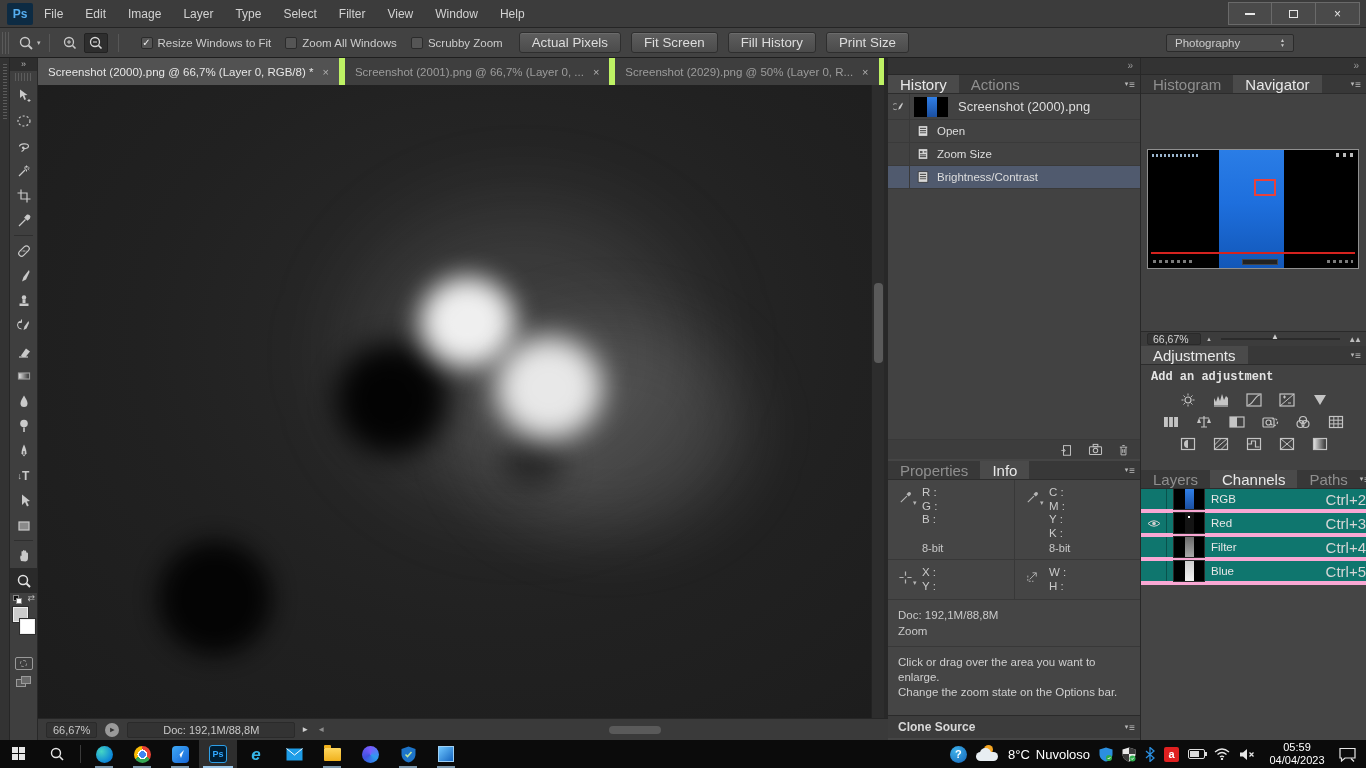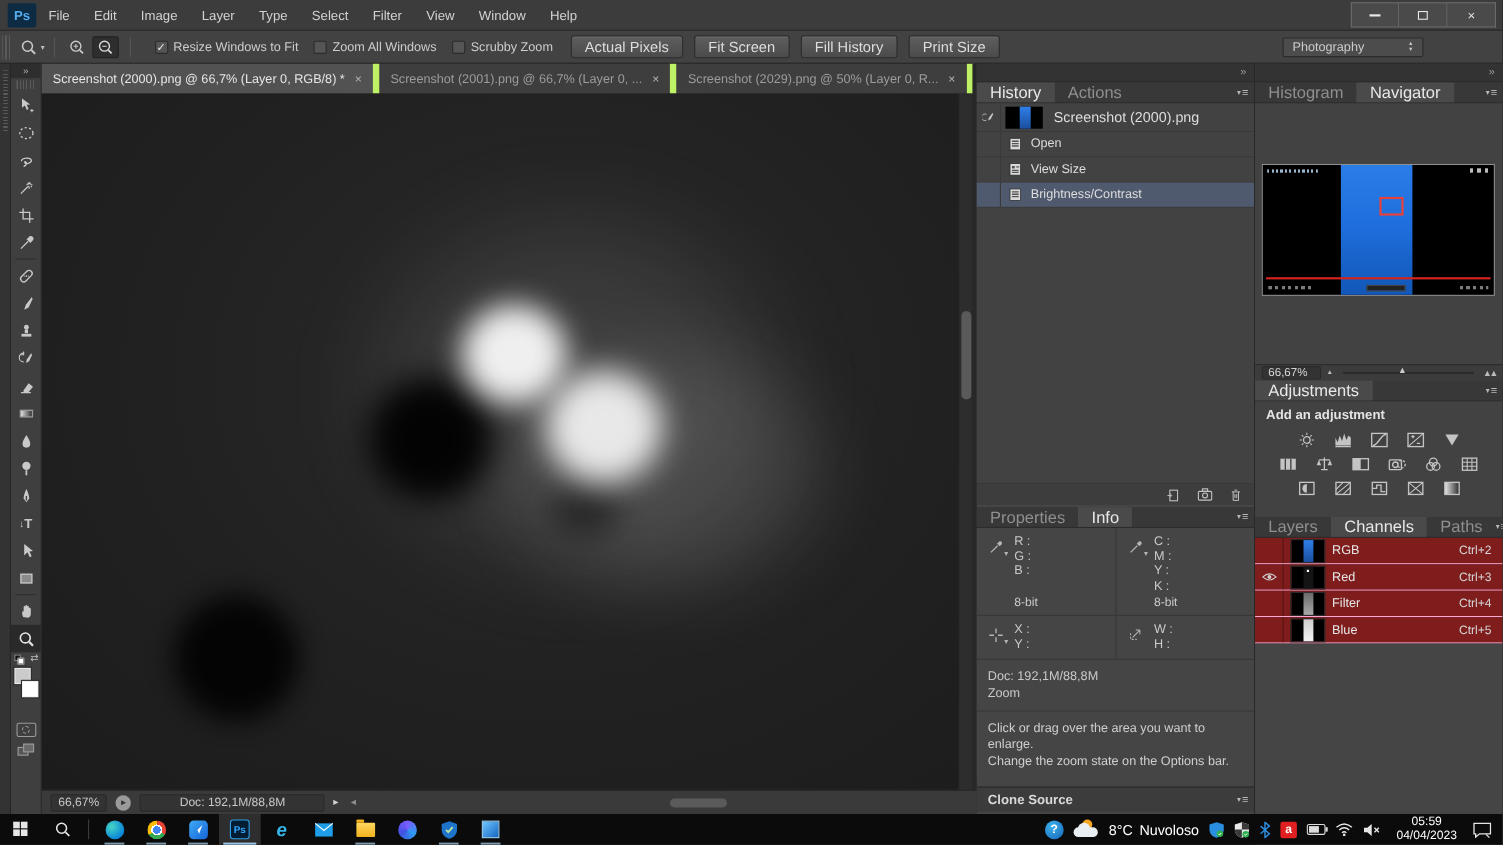--- a/index.html
+++ b/index.html
@@ -142,33 +142,33 @@
   .nv-botticks2{position:absolute;right:5px;bottom:5px;width:26px;height:3px;background:repeating-linear-gradient(90deg,#9a9a9a 0 3px,transparent 3px 6px);opacity:.8;}
   .nv-bottext{position:absolute;left:45%;bottom:4px;width:34px;height:4px;background:#222;outline:1px solid #444;}
   #nav-foot{height:15px;background:#3c3c3c;border-top:1px solid #2a2a2a;display:flex;align-items:center;padding:0 6px;font-size:11px;}
   #nav-zoom{padding:0 5px;min-width:54px;height:12px;line-height:11px;font-size:10.5px;}
   .tri-s{font-size:6px;color:#bdbdbd;margin:0 5px;}
   .navslider{flex:1;height:2px;background:#2b2b2b;position:relative;margin:0 4px;}
   .navslider .th{position:absolute;left:42%;top:-6px;font-size:8px;color:#cdcdcd;}
   .tri-b{font-size:8px;color:#bdbdbd;letter-spacing:-2px;margin-left:4px;}
 
   
-  #adj-body{background:#424242;height:105px;}
+  #adj-body{background:#424242;height:105px;font-family:Liberation Mono, monospace;}
   .adj-head{padding:5px 10px 3px;font-size:12px;font-weight:bold;color:#e4e4e4;}
   .adjrow{display:flex;justify-content:center;gap:9px;margin-top:3px;}
   .adjic{width:24px;height:19px;display:flex;align-items:center;justify-content:center;}
   .adjic svg{stroke:#c4c4c4;fill:none;stroke-width:1.2;}
 
   
-  .chrow{height:24px;display:flex;align-items:center;background:#7f1d1d;border-bottom:1px solid #f9a8d4;font-size:11.5px;color:#e6e6e6;}
+  .chrow{height:24px;display:flex;align-items:center;background:#0f766e;border-bottom:4px solid #f9a8d4;font-size:11.5px;color:#e6e6e6;}
   .chgutter{width:26px;align-self:stretch;border-right:1px solid rgba(0,0,0,.3);display:flex;align-items:center;justify-content:center;}
   .chthumb{width:30px;height:20px;background:#000;margin:0 7px;position:relative;outline:1px solid #2a2a2a;}
   .chthumb .band{position:absolute;left:35%;width:30%;top:0;bottom:0;}
   .chname{}
-  .chkey{margin-left:auto;padding-right:10px;color:#d6d6d6;font-size:11px;}
+  .chkey{margin-left:auto;color:#d6d6d6;font-size:15px;}
   #ch-rest{background:#454545;height:226px;}
 
   
   #taskbar{left:0;top:740px;width:1366px;height:28px;background:#0b0b0b;display:flex;align-items:center;color:#fff;}
   .tbtn{width:38px;height:28px;display:flex;align-items:center;justify-content:center;position:relative;}
   .tbtn.running::after{content:'';position:absolute;bottom:0;left:10px;right:10px;height:2px;background:#7d97ab;}
   .tbtn.active{background:#2e2e2e;}
   .tbtn.active::after{left:4px;right:4px;background:#9cc7e8;}
   .winlogo{width:14px;height:14px;display:grid;grid-template-columns:6px 6px;grid-template-rows:6px 6px;gap:1px;}
   .winlogo div{background:#e6e6e6;}
@@ -497,21 +497,21 @@
       </div>
       <div class="hrow">
         <div class="hgutter"></div>
         <span class="hico">
             <svg width="14" height="14" viewBox="0 0 16 16">
               <rect x="2.5" y="2" width="11" height="12" fill="#d9d9d9" stroke="#2c2c2c" stroke-width="0.8"></rect>
               <rect x="4.5" y="4.5" width="3" height="2.5" fill="#555"></rect>
               <path d="M9 5.5 h3 M4.5 9 h7 M4.5 11 h7" stroke="#555" stroke-width="1.3"></path>
             </svg>
           </span>
-        <span>View Size</span>
+        <span>Zoom Size</span>
       </div>
       <div class="hrow selected">
         <div class="hgutter"></div>
         <span class="hico">
             <svg width="14" height="14" viewBox="0 0 16 16">
               <rect x="2.5" y="2" width="11" height="12" fill="#d9d9d9" stroke="#2c2c2c" stroke-width="0.8"></rect>
               <path d="M4.5 5 h7 M4.5 7.5 h7 M4.5 10 h7" stroke="#555" stroke-width="1.4"></path>
             </svg>
           </span>
         <span>Brightness/Contrast</span>

